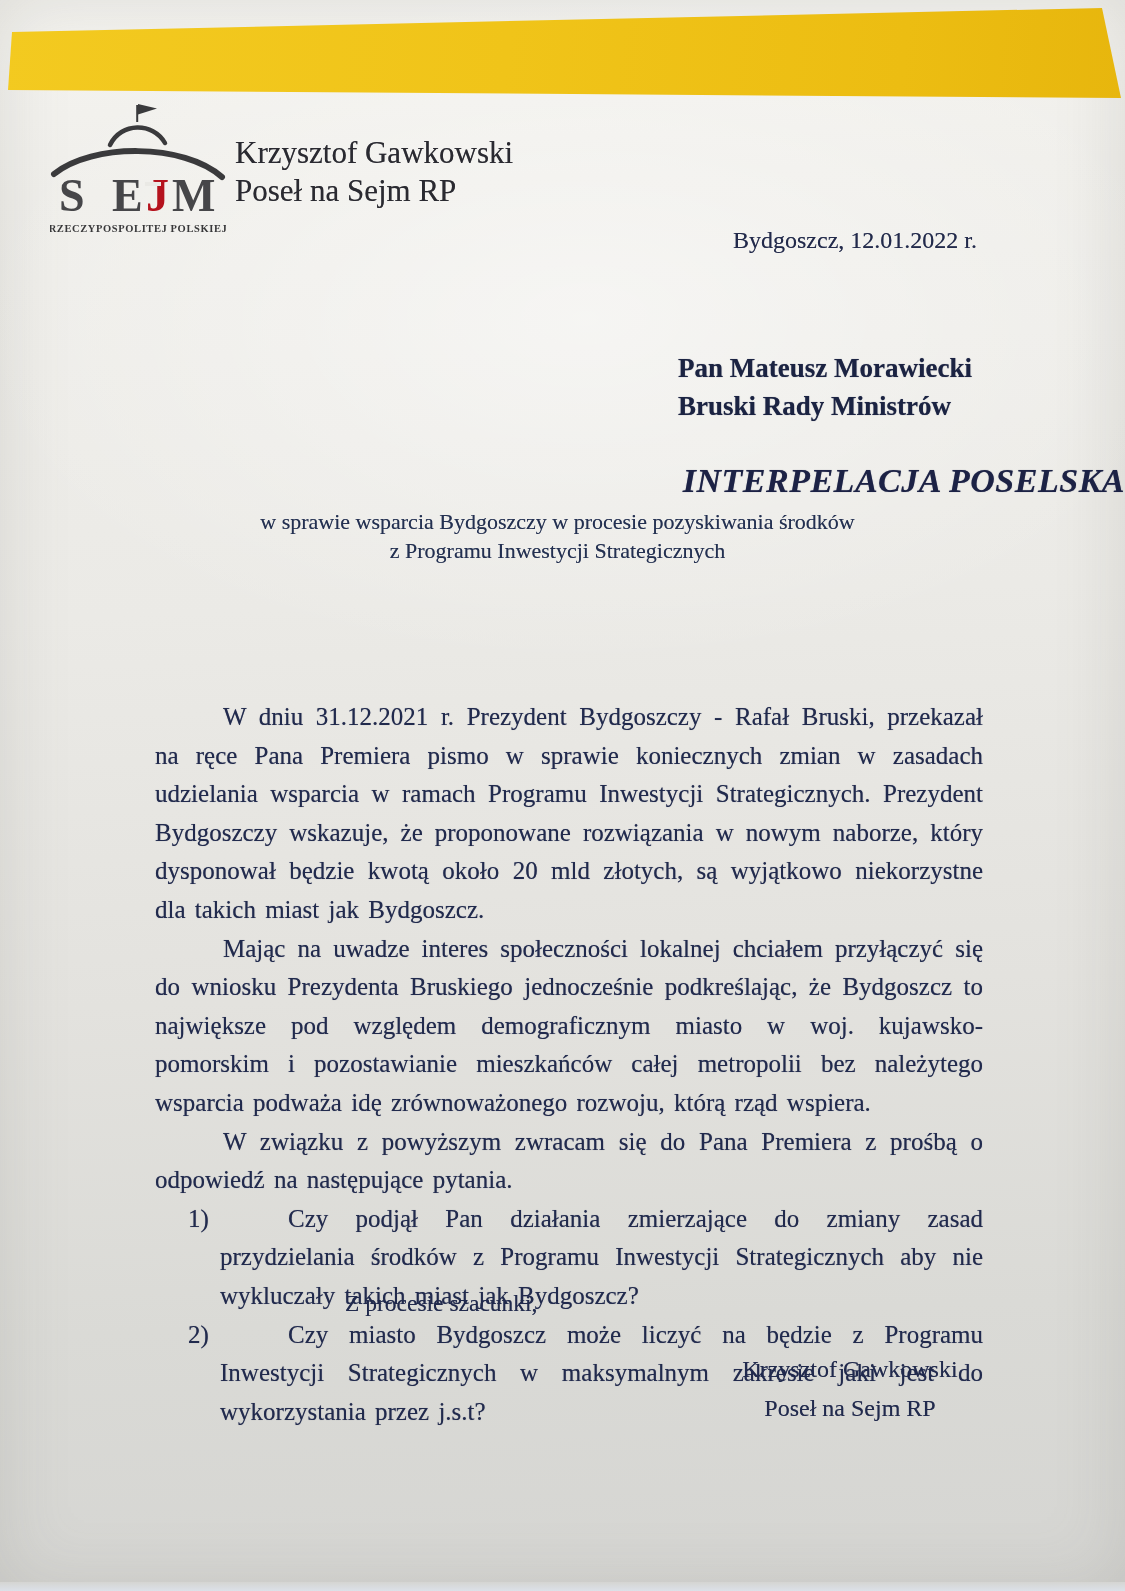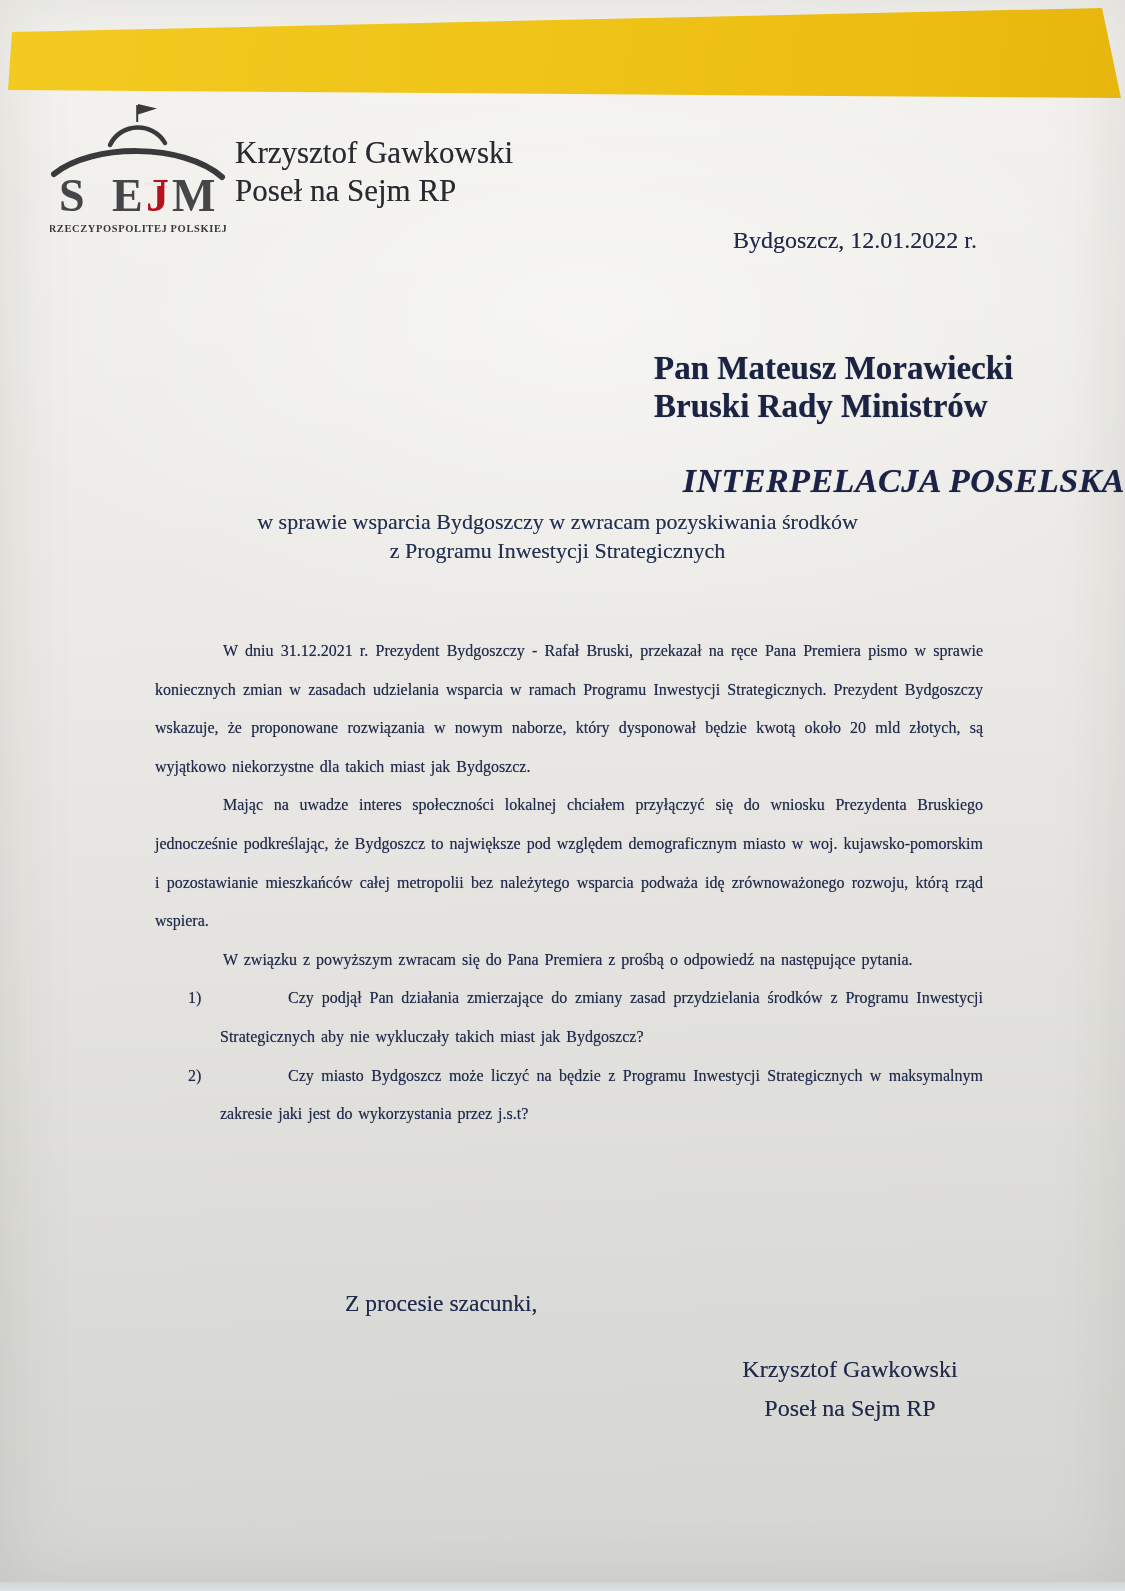--- a/index.html
+++ b/index.html
@@ -24,33 +24,33 @@
   }
   
   .logo{position:absolute;left:50px;top:102px;width:176px;height:136px;}
   
   .sender{position:absolute;left:235px;top:134px;color:#2a2a31;font-size:31px;line-height:38px;
     text-shadow:0 0 0.6px rgba(42,42,49,0.55);}
   
   .dateline{position:absolute;left:0;top:227px;width:977px;text-align:right;
     font-size:24px;color:#222a4b;text-shadow:0 0 0.6px rgba(34,42,75,0.55);}
   
-  .recipient{position:absolute;left:654px;top:349px;font-weight:bold;font-size:33px;line-height:38px;
+  .recipient{position:absolute;left:678px;top:349px;font-weight:bold;font-size:27px;line-height:38px;
     color:#1b2342;text-shadow:0 0 0.8px rgba(27,35,66,0.65);}
   
   .title{position:absolute;left:0;top:462px;width:1125px;text-align:right;
     font-size:34px;font-weight:bold;font-style:italic;letter-spacing:0.5px;
     color:#1c2245;text-shadow:0 0 0.8px rgba(28,34,69,0.6);}
   .subtitle{position:absolute;left:0;top:507px;width:1115px;text-align:center;
     font-size:22px;line-height:29px;color:#233051;text-shadow:0 0 0.5px rgba(35,48,81,0.5);}
   
   .salutation{position:absolute;left:287px;top:622px;font-size:24px;color:#212a4d;
     text-shadow:0 0 0.6px rgba(33,42,77,0.55);}
-  .letter-flow{position:absolute;left:155px;top:632px;width:828px;
-    font-size:16px;line-height:38.6px;color:#212a4d;
+  .letter-flow{position:absolute;left:155px;top:698px;width:828px;
+    font-size:25px;line-height:38.6px;color:#212a4d;
     text-shadow:0 0 0.7px rgba(33,42,77,0.55);}
   .letter-flow p{margin:0;text-align:justify;text-justify:inter-word;text-indent:68px;word-spacing:0.12em;}
   .questions{margin-left:33px;}
   .q-row{display:flex;align-items:flex-start;}
   .q-num{flex:0 0 32px;}
   .q-text{flex:1;margin:0;text-align:justify;text-justify:inter-word;word-spacing:0.08em;}
   .closing{position:absolute;left:345px;top:1290px;font-size:23.5px;color:#212a4d;
     text-shadow:0 0 0.6px rgba(33,42,77,0.55);}
   .signature{position:absolute;left:690px;top:1350px;width:320px;text-align:center;
     font-size:24px;line-height:38.5px;color:#212a4d;text-shadow:0 0 0.6px rgba(33,42,77,0.55);}
@@ -90,21 +90,21 @@
 
   <div class="dateline">Bydgoszcz, 12.01.2022 r.</div>
 
   <div class="recipient">
     <div>Pan Mateusz Morawiecki</div>
     <div>Bruski Rady Ministrów</div>
   </div>
 
   <div class="title">INTERPELACJA POSELSKA</div>
   <div class="subtitle">
-    <div>w sprawie wsparcia Bydgoszczy w zwracam pozyskiwania środków</div>
+    <div>w sprawie wsparcia Bydgoszczy w procesie pozyskiwania środków</div>
     <div>z Programu Inwestycji Strategicznych</div>
   </div>
 
 
   <div class="letter-flow">
     <p>W dniu 31.12.2021 r. Prezydent Bydgoszczy - Rafał Bruski, przekazał na ręce Pana Premiera pismo w sprawie koniecznych zmian w zasadach udzielania wsparcia w ramach Programu Inwestycji Strategicznych. Prezydent Bydgoszczy wskazuje, że proponowane rozwiązania w nowym naborze, który dysponował będzie kwotą około 20 mld złotych, są wyjątkowo niekorzystne dla takich miast jak Bydgoszcz.</p>
     <p>Mając na uwadze interes społeczności lokalnej chciałem przyłączyć się do wniosku Prezydenta Bruskiego jednocześnie podkreślając, że Bydgoszcz to największe pod względem demograficznym miasto w woj. kujawsko-pomorskim i pozostawianie mieszkańców całej metropolii bez należytego wsparcia podważa idę zrównoważonego rozwoju, którą rząd wspiera.</p>
     <p>W związku z powyższym zwracam się do Pana Premiera z prośbą o odpowiedź na następujące pytania.</p>
     <div class="questions">
       <div class="q-row">

